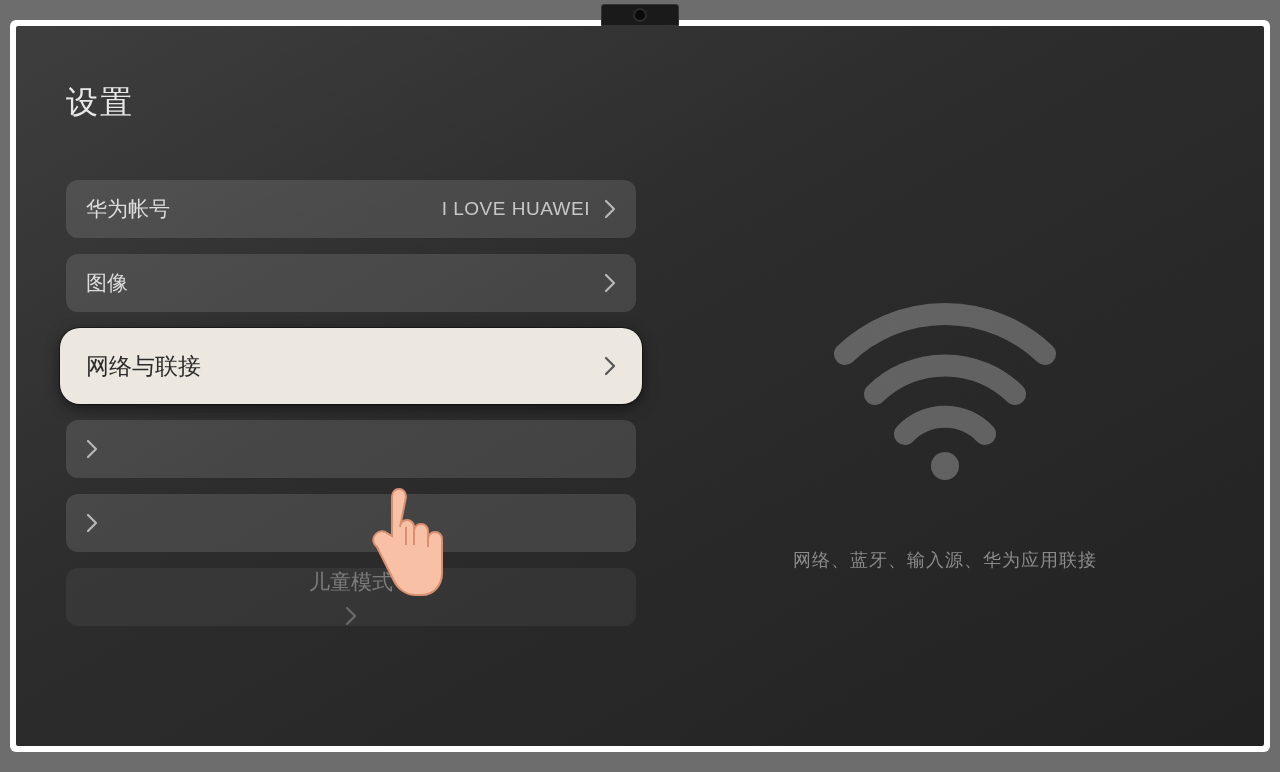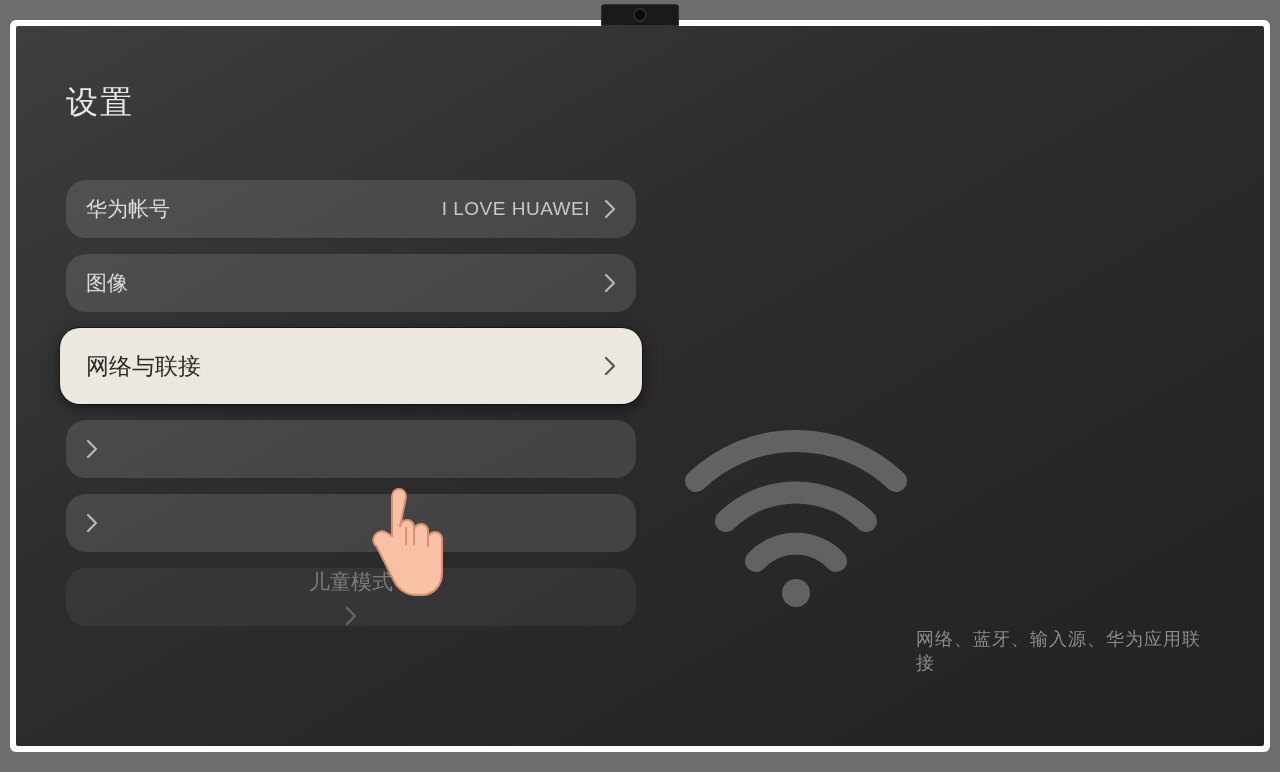--- a/index.html
+++ b/index.html
@@ -72,21 +72,21 @@
   }
   .menu-list {
     width: 570px;
     display: flex;
     flex-direction: column;
     gap: 16px;
   }
   .menu-item {
     height: 58px;
     background: rgba(255,255,255,0.12);
-    border-radius: 20px;
+    border-radius: 12px;
     display: flex;
     align-items: center;
     padding: 0 20px;
     cursor: pointer;
     color: #dcdcdc;
     font-size: 21px;
   }
   .menu-item.selected {
     height: 76px;
     background: #ece8df;
@@ -121,22 +121,22 @@
   }
   .menu-item .chevron path {
     stroke: #b8b8b8;
   }
   .menu-item.selected .chevron path {
     stroke: #555;
   }
   .detail-panel {
     flex: 1;
     display: flex;
-    flex-direction: row;
-    align-items: flex-end;
+    flex-direction: column;
+    align-items: center;
     justify-content: center;
     padding-bottom: 40px;
   }
   .wifi-icon {
     margin-bottom: 60px;
     opacity: 0.4;
   }
   .wifi-icon svg {
     width: 240px;
     height: 200px;

